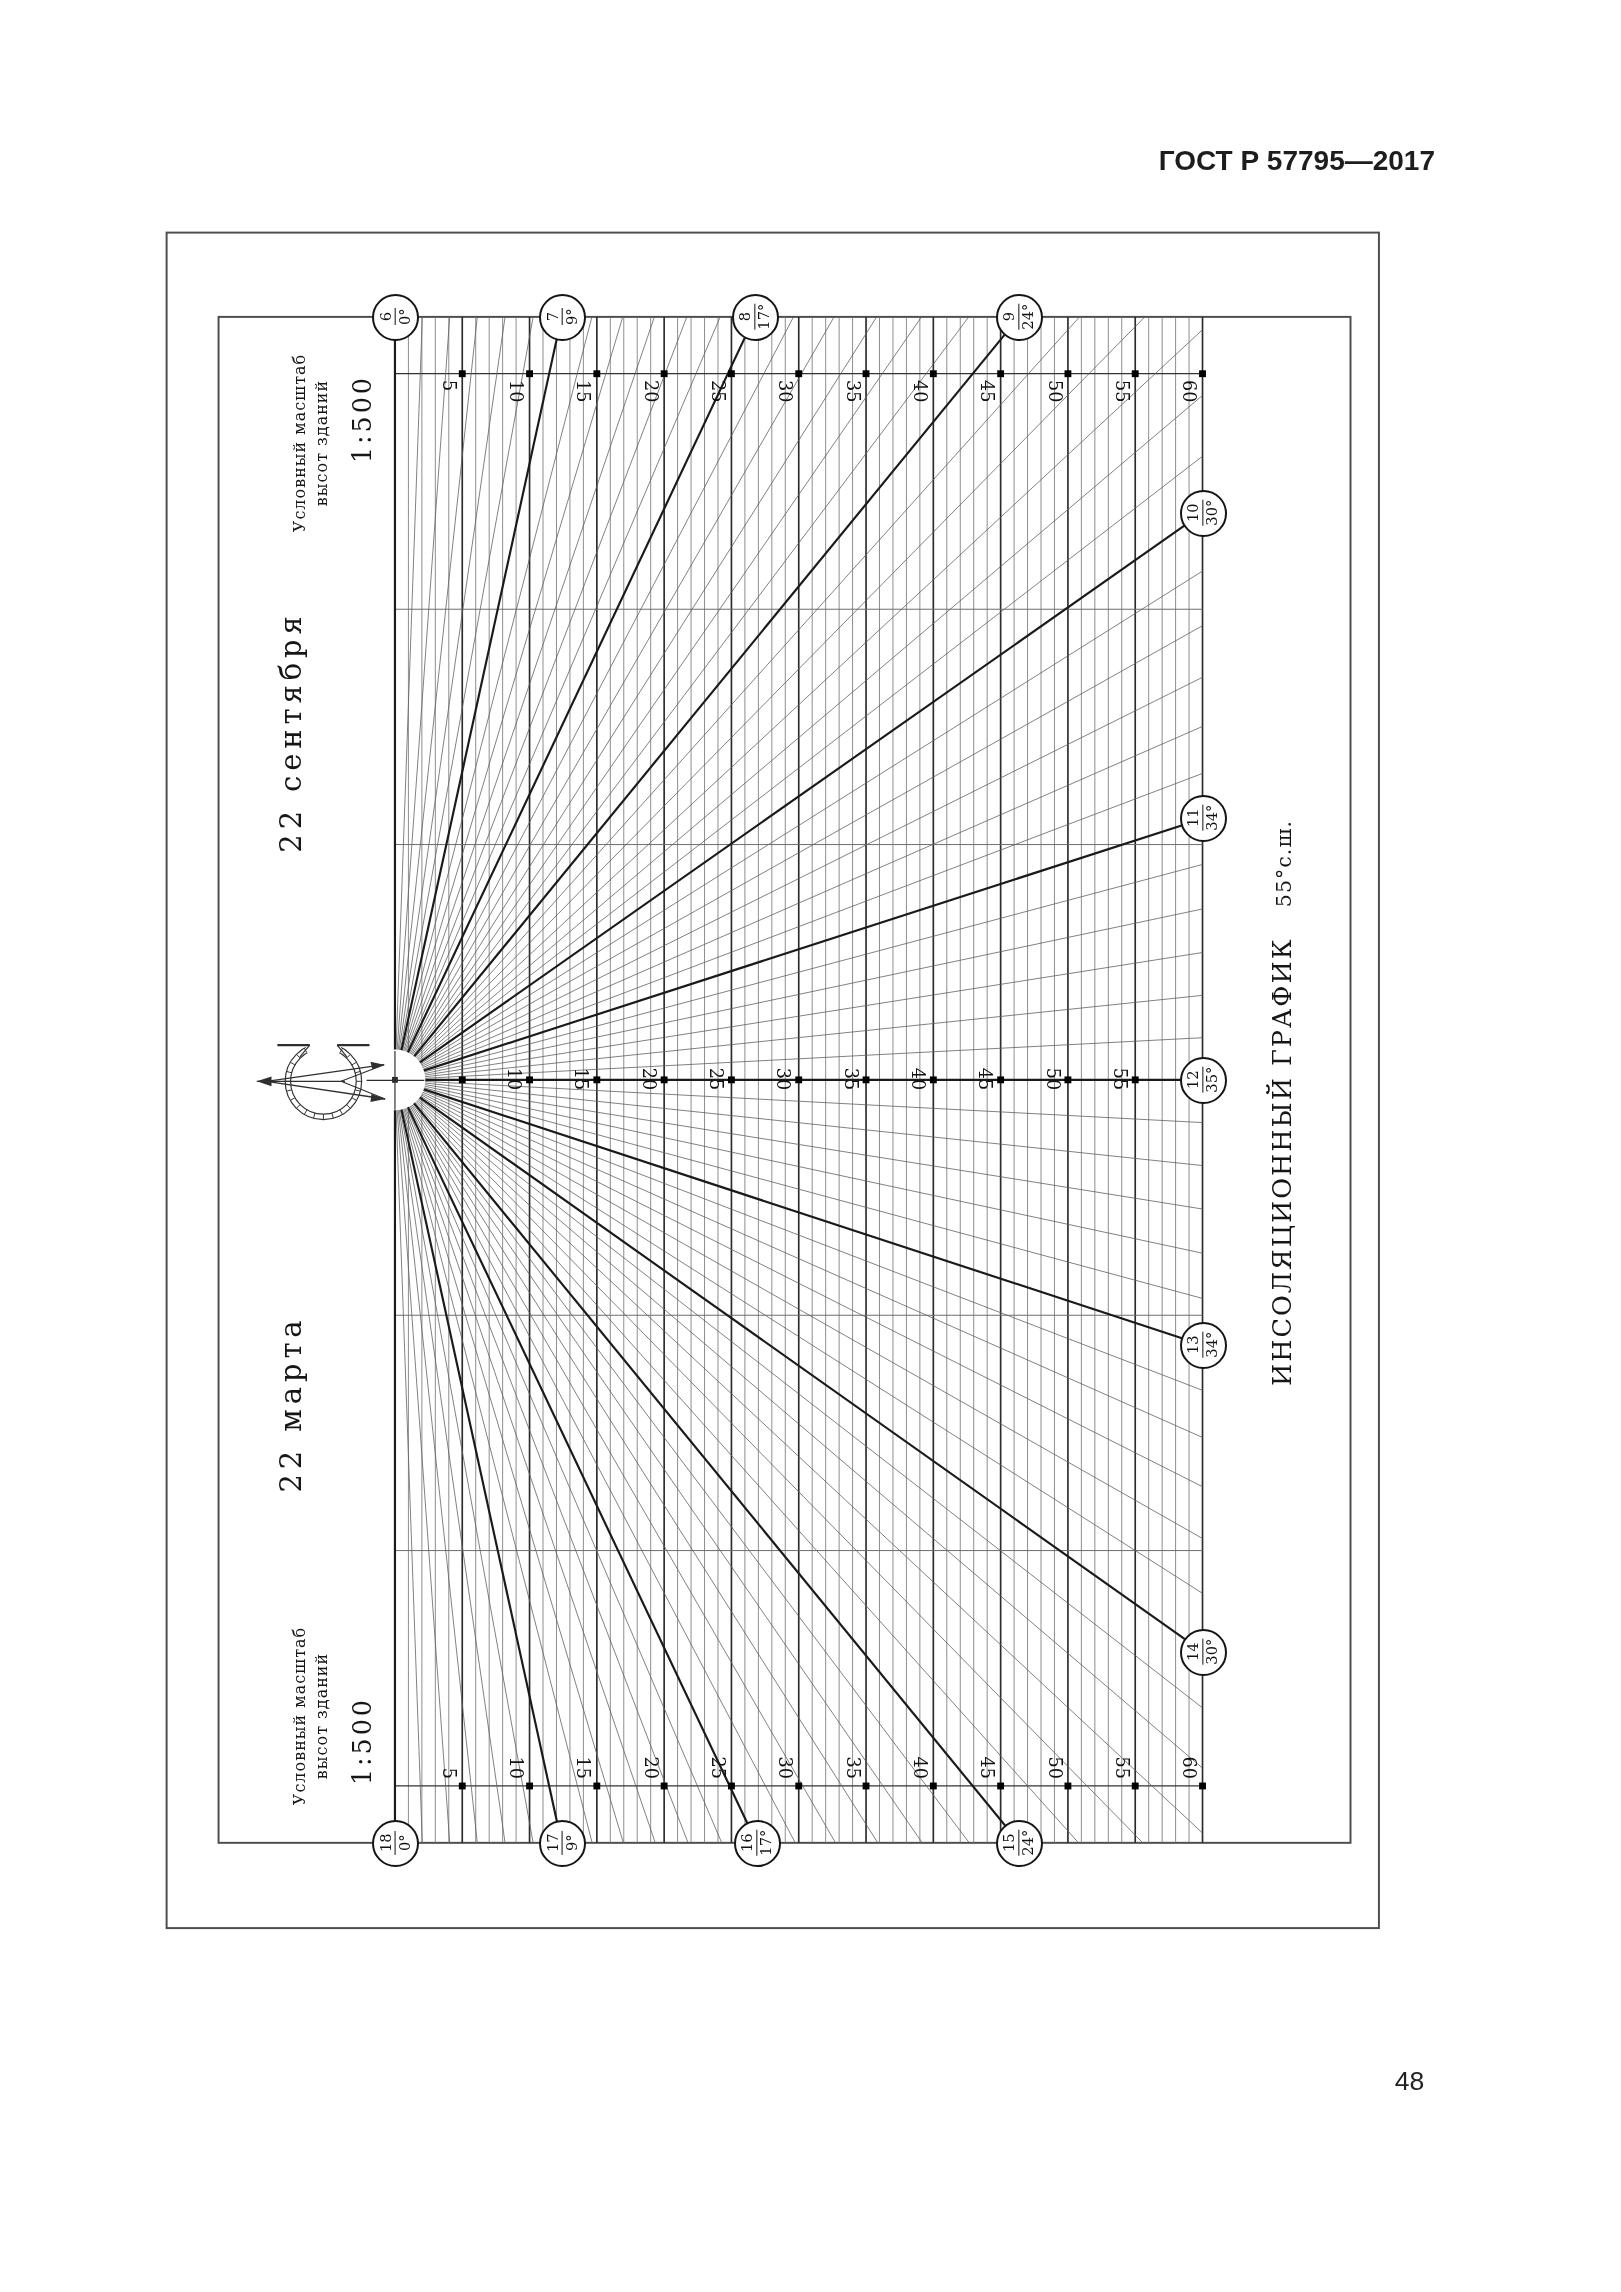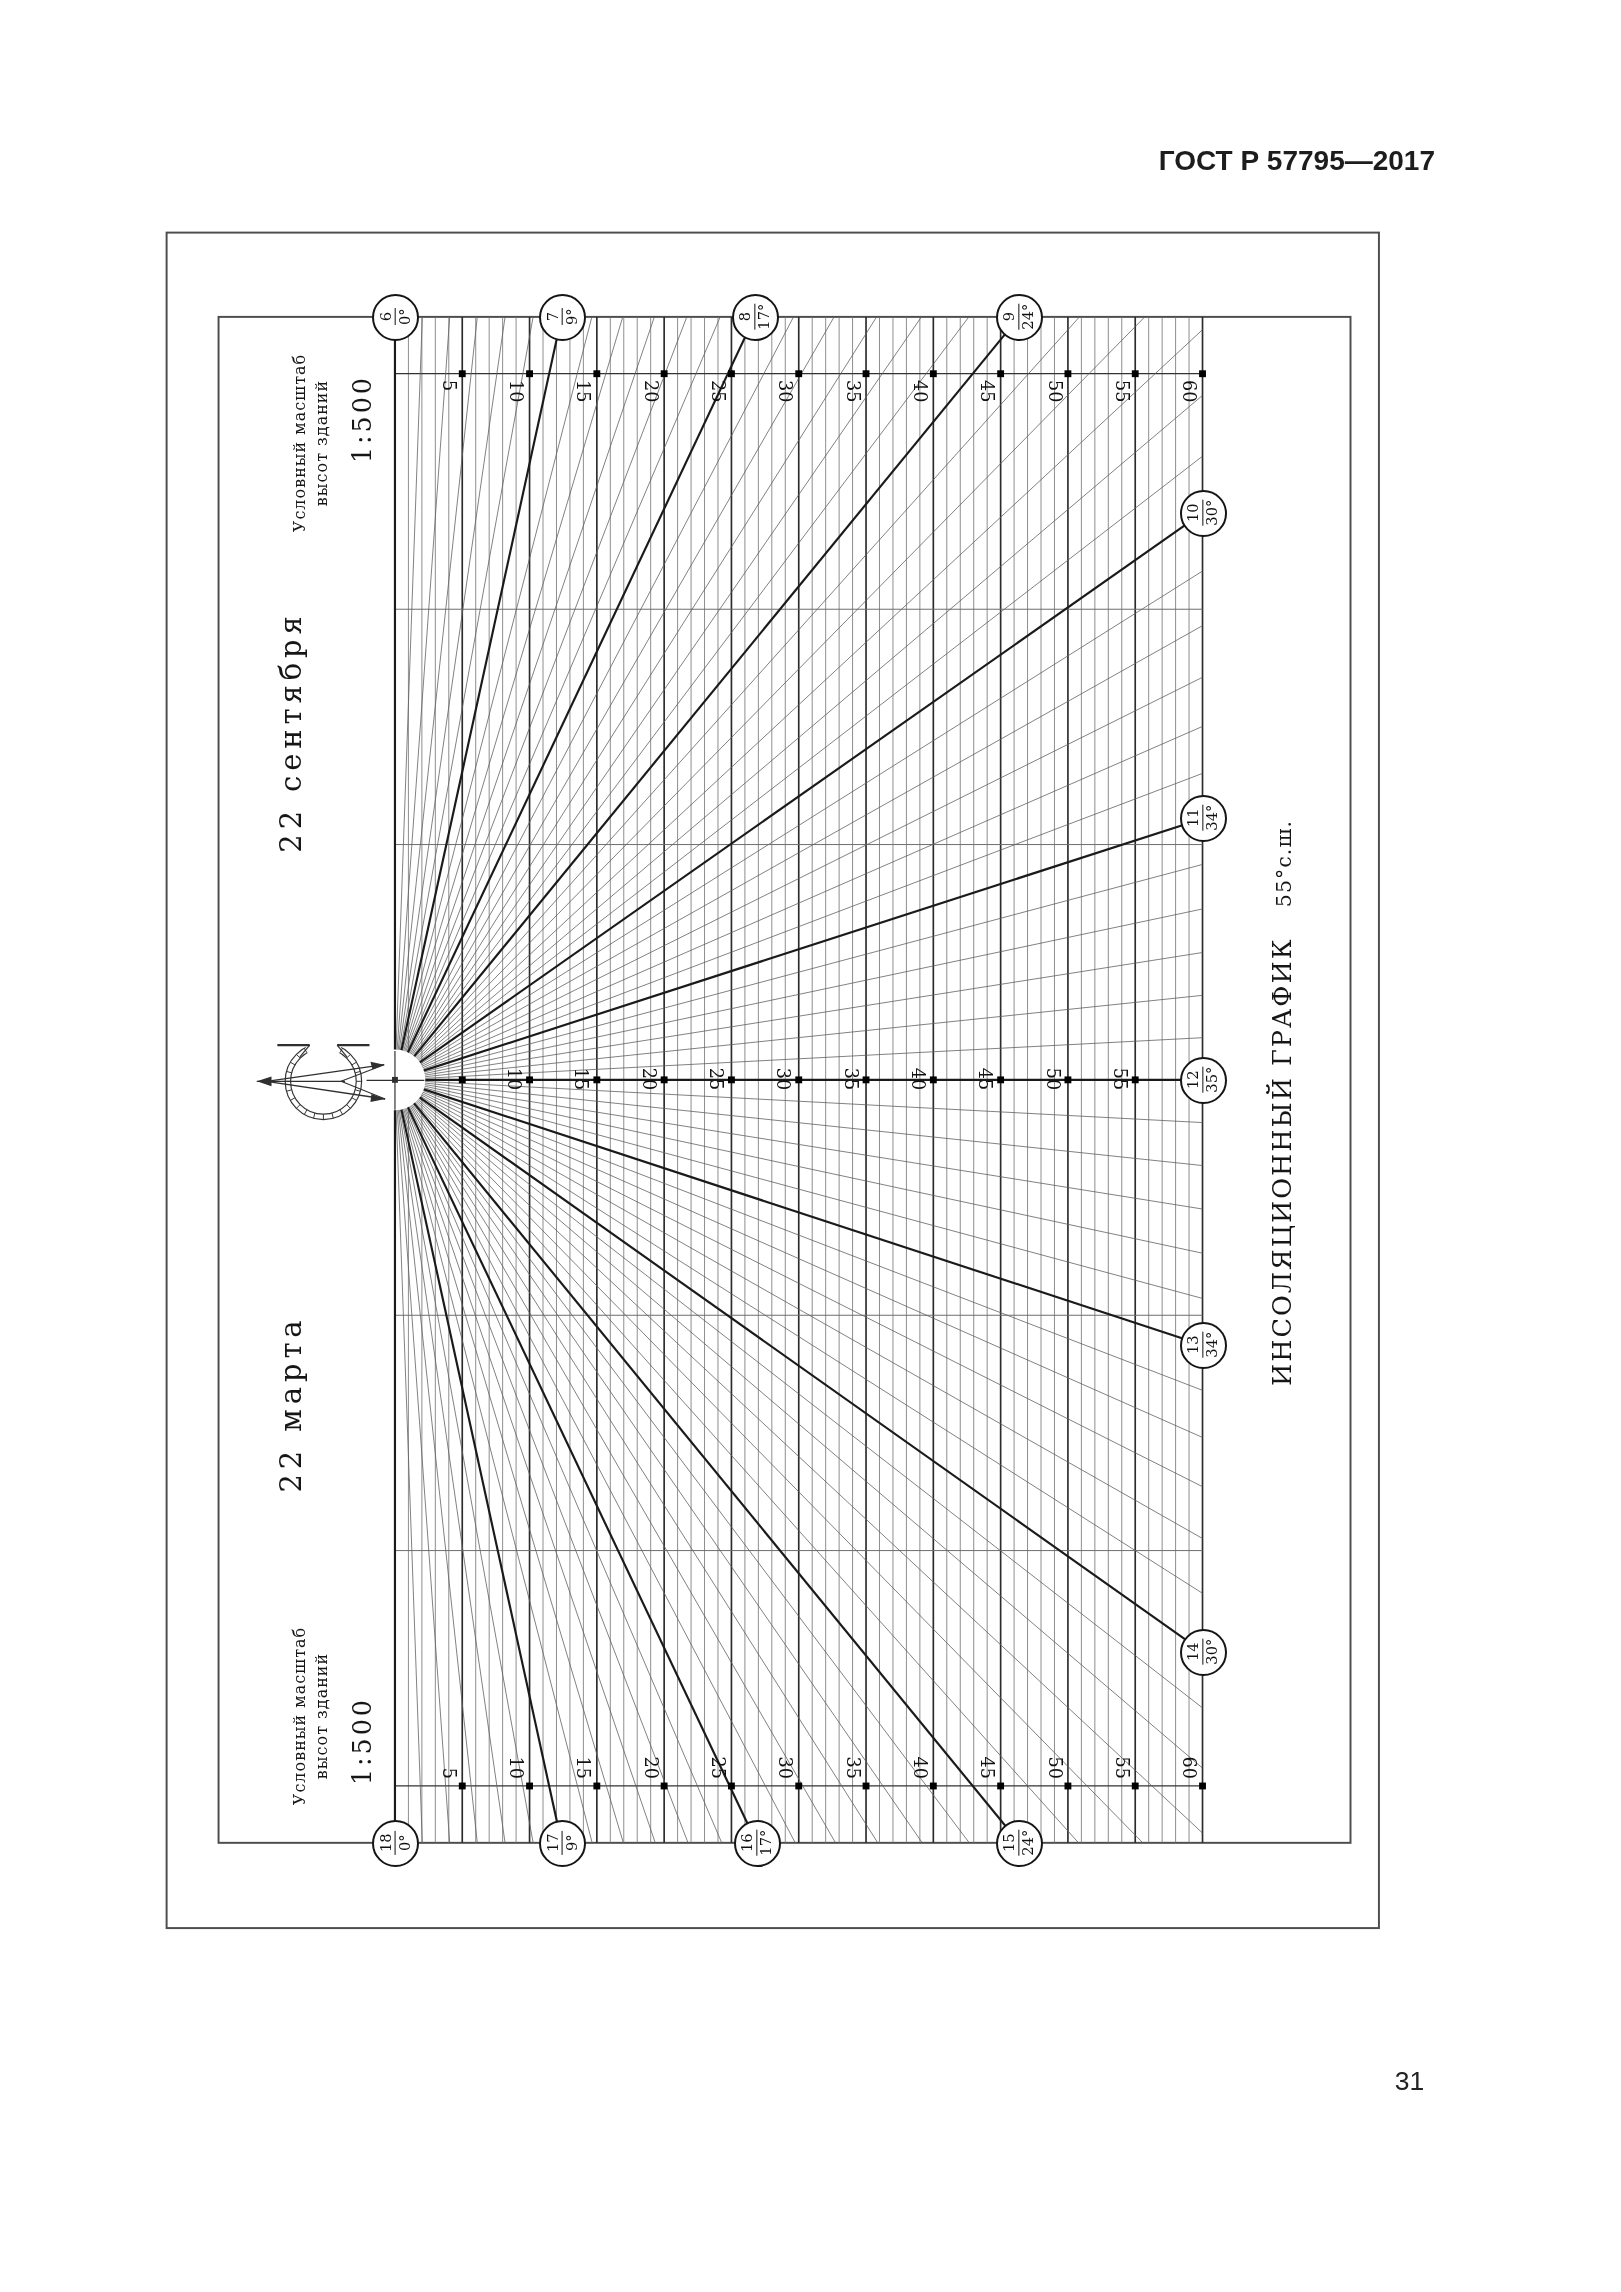--- a/index.html
+++ b/index.html
@@ -405,15 +405,15 @@
         </div>
       </div>
       <div class="hcir" style="left: 395px; top: 1843px;">
         <div class="frac">
           <div class="num">18</div>
           <div class="den">0°</div>
         </div>
       </div>
     </div>
 
-  <div class="pageno">31</div>
+  <div class="pageno">48</div>
 </div>
 
 
 </body></html>

